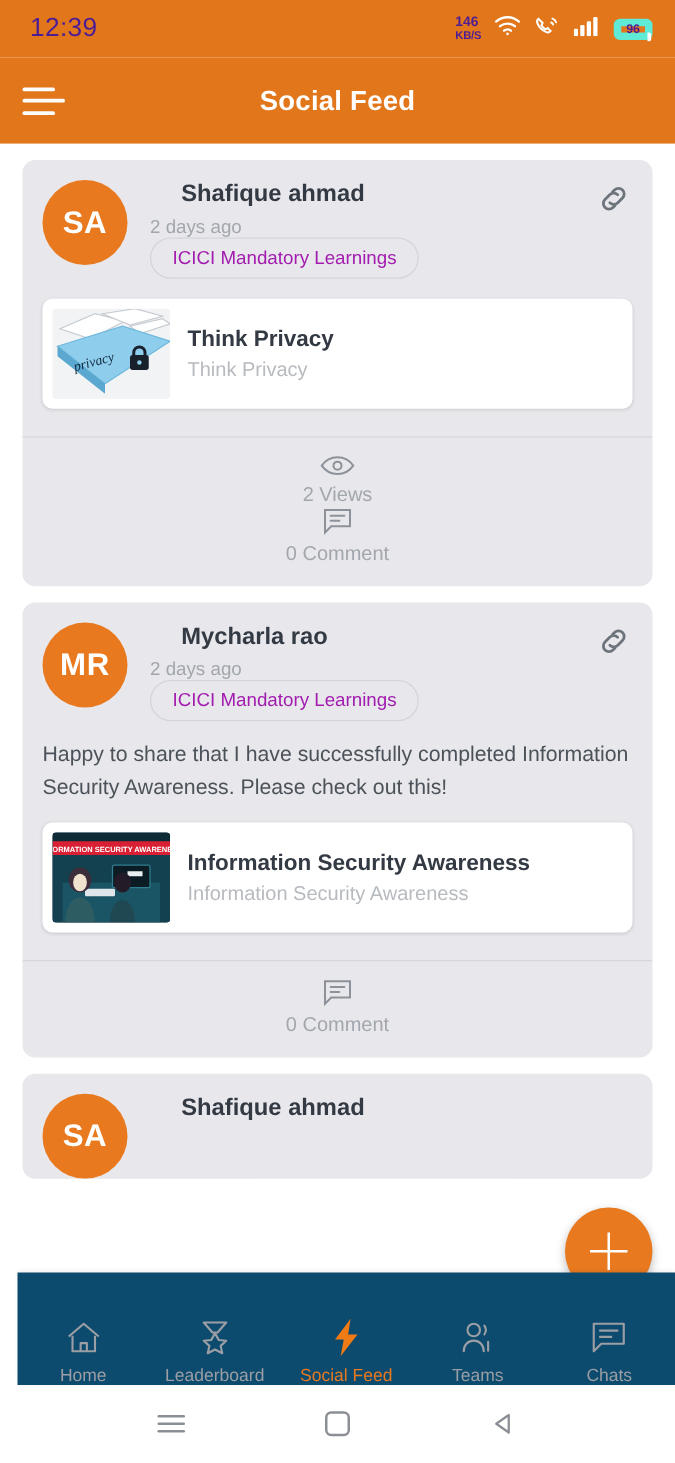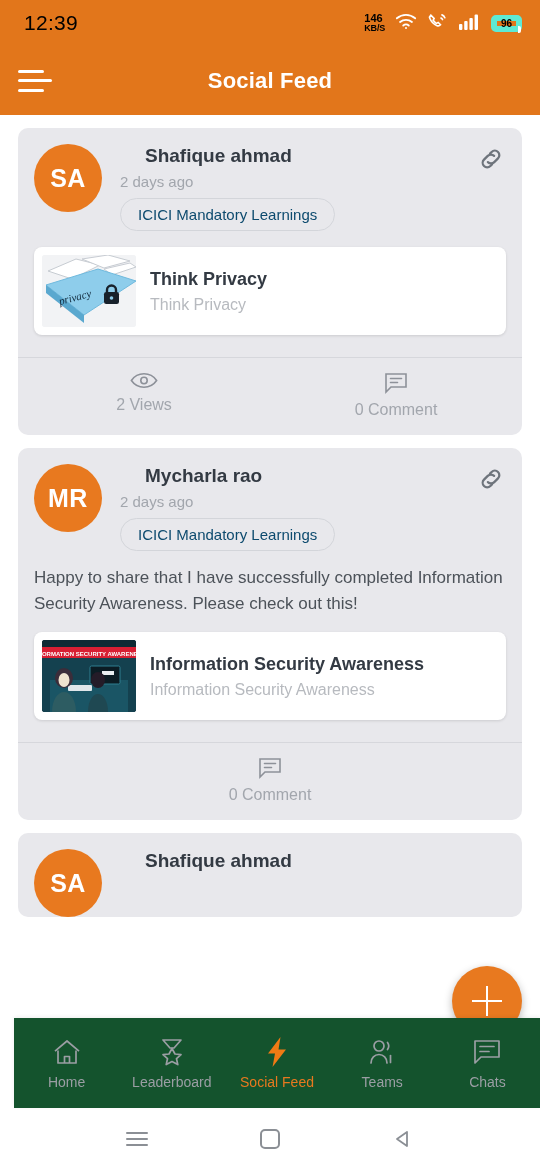--- a/index.html
+++ b/index.html
@@ -9,21 +9,21 @@
     background:#ffffff;
     overflow:hidden;
     position:relative;
   }
 
   
   .statusbar{
     height:46px; background:#e2761b;
     display:flex; align-items:center; justify-content:space-between;
     padding:0 18px 0 24px;
-    color:#000000;
+    color:#4c1d95;
   }
   .status-time{ font-size:21px; letter-spacing:.3px; }
   .status-right{ display:flex; align-items:center; gap:10px; }
   .netspeed{ display:flex; flex-direction:column; align-items:flex-start; line-height:1; }
   .netspeed .n{ font-size:11px; font-weight:bold; }
   .netspeed .u{ font-size:9px; font-weight:bold; letter-spacing:-.2px; }
   .battery{
     width:31px; height:17px; border:6px solid #5eead4; border-radius:5px;
     display:flex; align-items:center; justify-content:center; position:relative;
   }
@@ -67,23 +67,23 @@
     width:68px; height:68px; border-radius:50%;
     background:#e8791f; color:#ffffff;
     display:flex; align-items:center; justify-content:center;
     font-size:25px; font-weight:bold; flex:0 0 68px;
     letter-spacing:.5px;
   }
   .head-text{ margin-left:18px; padding-top:1px; }
   .author{ font-size:19px; font-weight:bold; color:#333a43;margin-left:25px; }
   .time{ font-size:15px; color:#a2a6ad; margin-top:6px; }
   .tag-pill{
-    display:inline-block; margin-top:8px;
+    display:inline-block; margin-top:0;
     border:1px solid #d3d5da; border-radius:18px;
-    padding:7px 17px; font-size:15px; color:#0c4a6e;
+    padding:7px 17px; font-size:15px; color:#a21caf;
     background:transparent;
   }
   .link-icon{
     position:absolute; right:16px; top:16px;
     width:30px; height:30px; cursor:pointer;
   }
   .post-body{
     padding:14px 16px 0 16px;
     font-size:17px; line-height:1.5; color:#4c5259;
   }
@@ -96,21 +96,21 @@
   }
   .thumb{
     width:94px; height:72px; margin:8px 0 8px 8px; flex:0 0 94px;
     border-radius:3px; overflow:hidden; position:relative;
   }
   .att-text{ padding:0 14px; overflow:hidden; }
   .att-title{ font-size:18px; font-weight:bold; color:#333a43; white-space:nowrap; }
   .att-sub{ font-size:16px; color:#b7babf; margin-top:6px; white-space:nowrap; }
   .post-foot{
     border-top:1px solid #d6d7dc;
-    display:flex; padding:14px 0 16px 0;
+    display:flex; padding:14px 0 16px 0;flex-direction:column;
   }
   .stat{
     flex:1; display:flex; flex-direction:column; align-items:center; gap:7px;
     color:#a2a6ad; font-size:16px; cursor:pointer;
   }
   .stat svg{ display:block; }
 
   
   .thumb-privacy{ background:#f3f4f6; }
   .thumb-isa{ background:#13323f; }
@@ -126,21 +126,21 @@
   .fab .plus{ position:relative; width:30px; height:30px; }
   .fab .plus:before,.fab .plus:after{
     content:""; position:absolute; background:#ffffff;
   }
   .fab .plus:before{ left:50%; top:0; width:2.5px; height:30px; margin-left:-1.25px; }
   .fab .plus:after{ top:50%; left:0; height:2.5px; width:30px; margin-top:-1.25px; }
 
   
   .bottomnav{
     position:absolute; left:14px; right:0; bottom:62px; height:90px;
-    background:#14532d; display:flex; align-items:center;
+    background:#0c4a6e; display:flex; align-items:flex-end;
     box-shadow:0 -1px 4px rgba(0,0,0,.07); z-index:6;
   }
   .nav-item{
     flex:1; display:flex; flex-direction:column; align-items:center; gap:6px;
     cursor:pointer; color:#9b9ea4; font-size:14px;
   }
   .nav-item.active{ color:#e8791f; }
   .nav-icon{ height:32px; display:flex; align-items:center; justify-content:center; }
 
   

